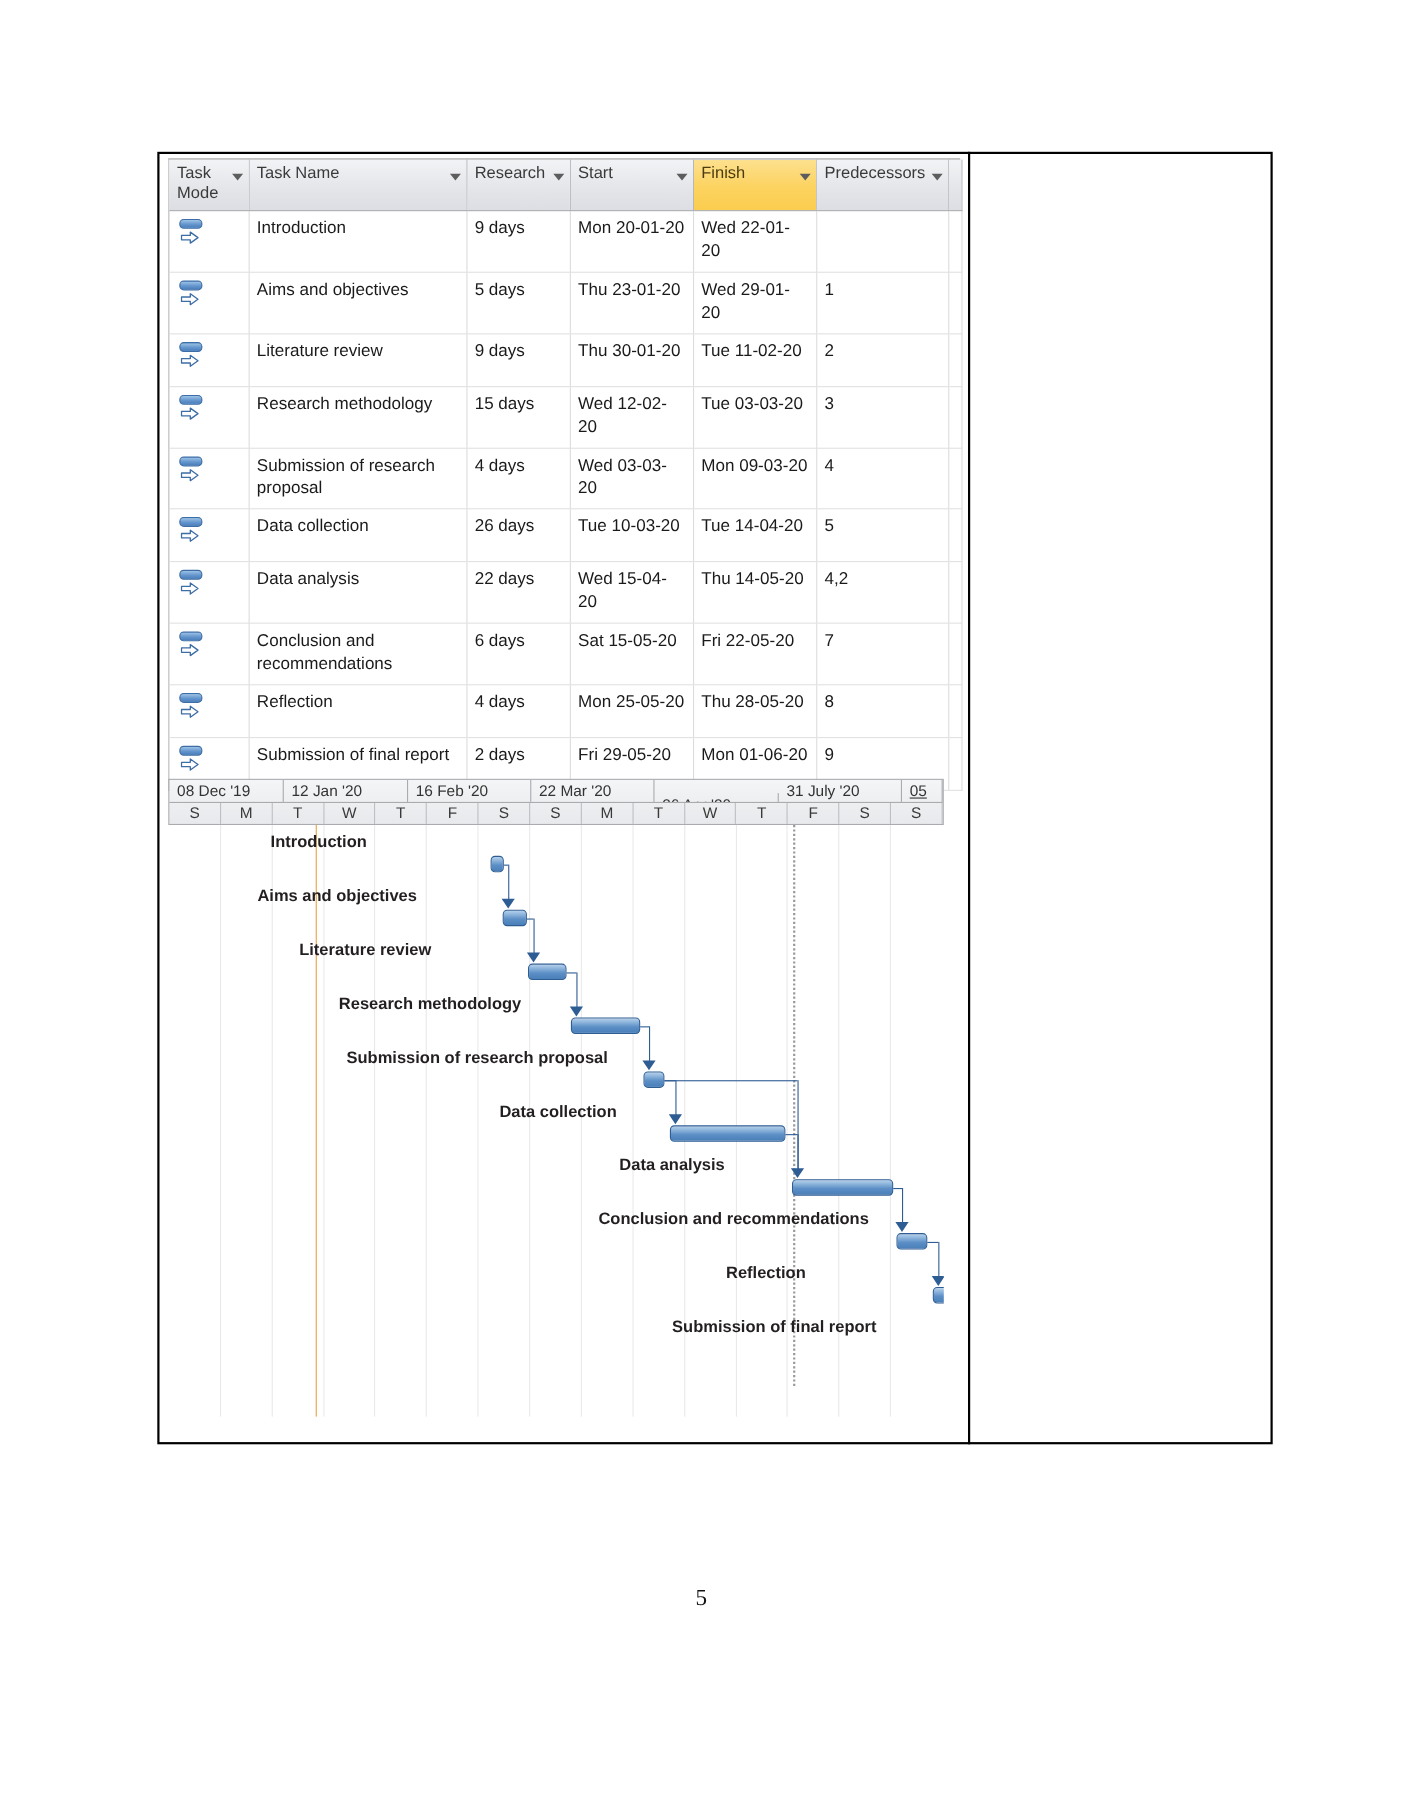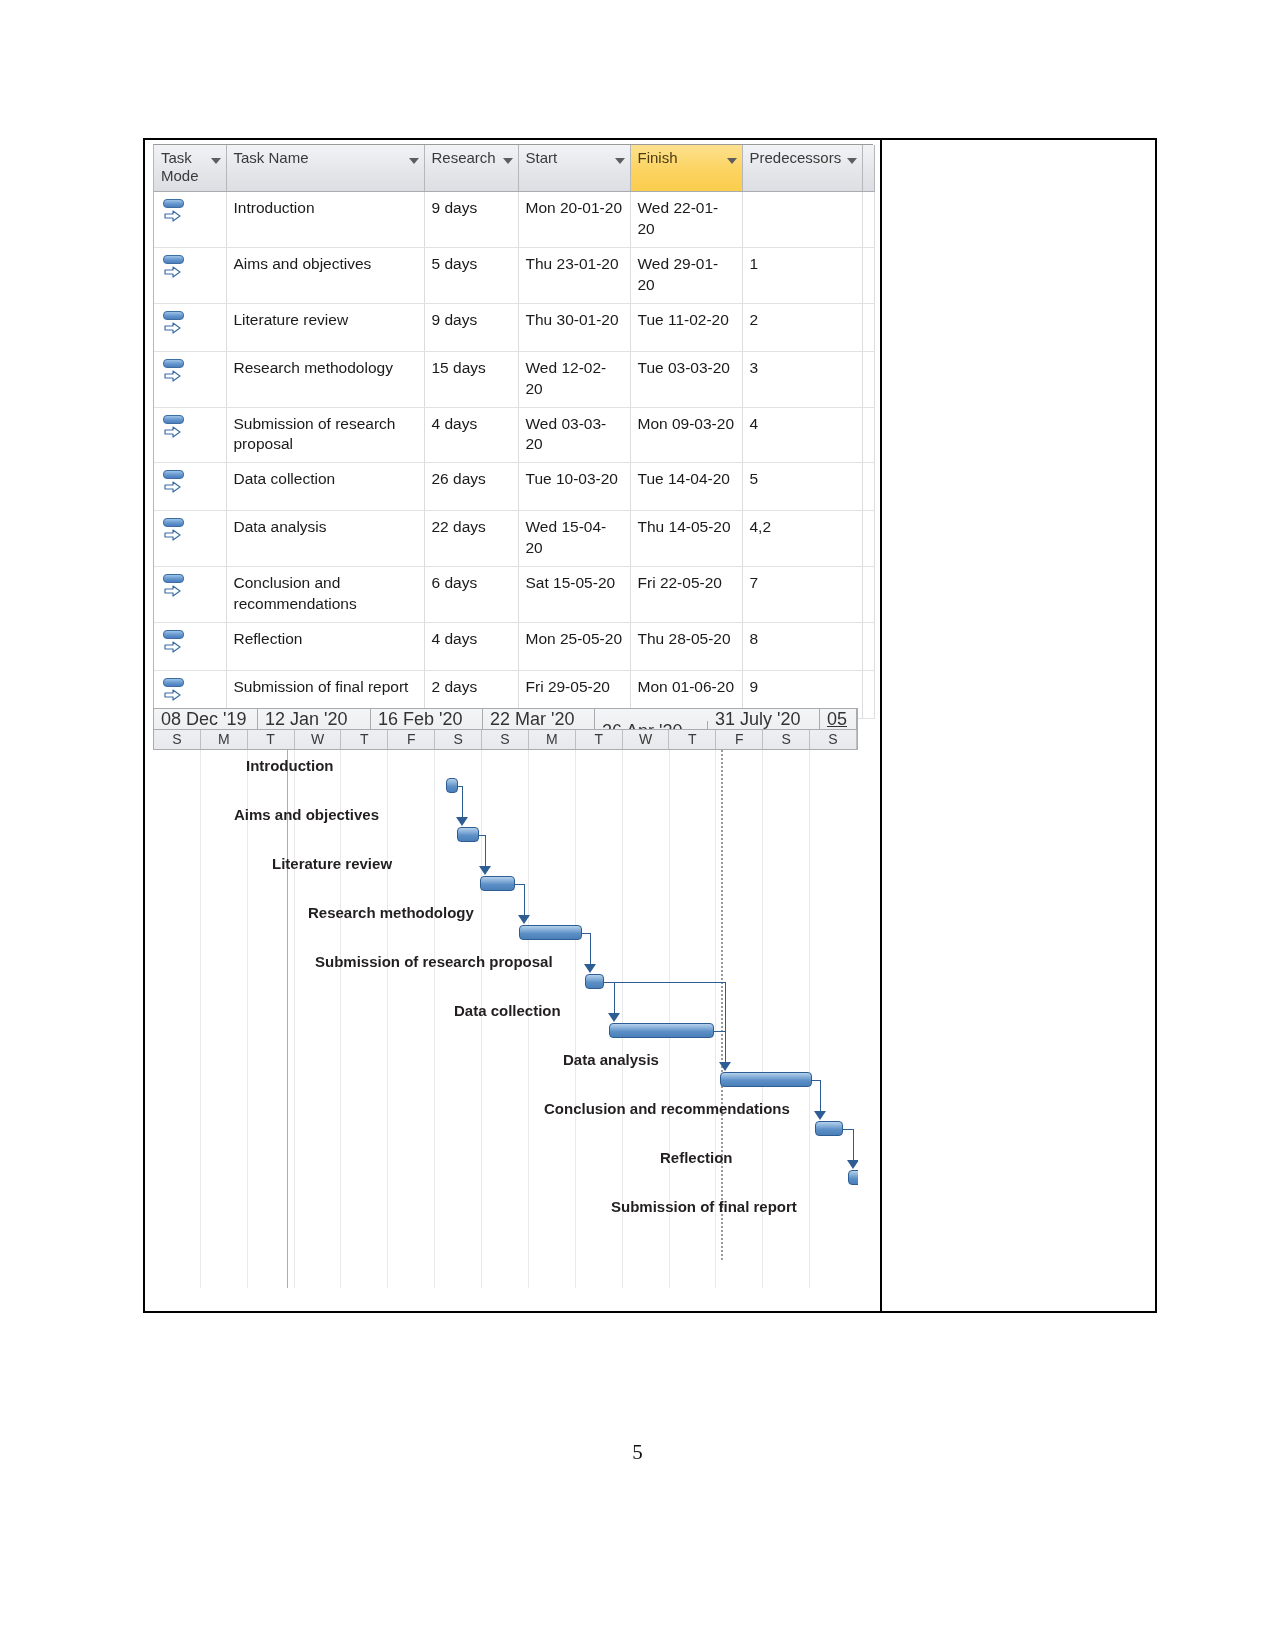--- a/index.html
+++ b/index.html
@@ -148,21 +148,21 @@
     position: absolute;
     left: 0;
     width: 100%;
     display: flex;
     box-sizing: border-box;
   }
   .tl-major-row { top: 0; height: 21px; border-bottom: 1px solid #a9abaf; }
   .tl-minor-row { top: 21px; height: 19px; }
   .tl-major {
     border-right: 1px solid #a9abaf;
-    font-size: 18px;
+    font-size: 14px;
     color: #333333;
     padding-left: 7px;
     line-height: 20px;
     box-sizing: border-box;
     overflow: hidden;
     white-space: nowrap;
   }
   .tl-minor {
     border-right: 1px solid #bdbfc3;
     font-size: 14px;

